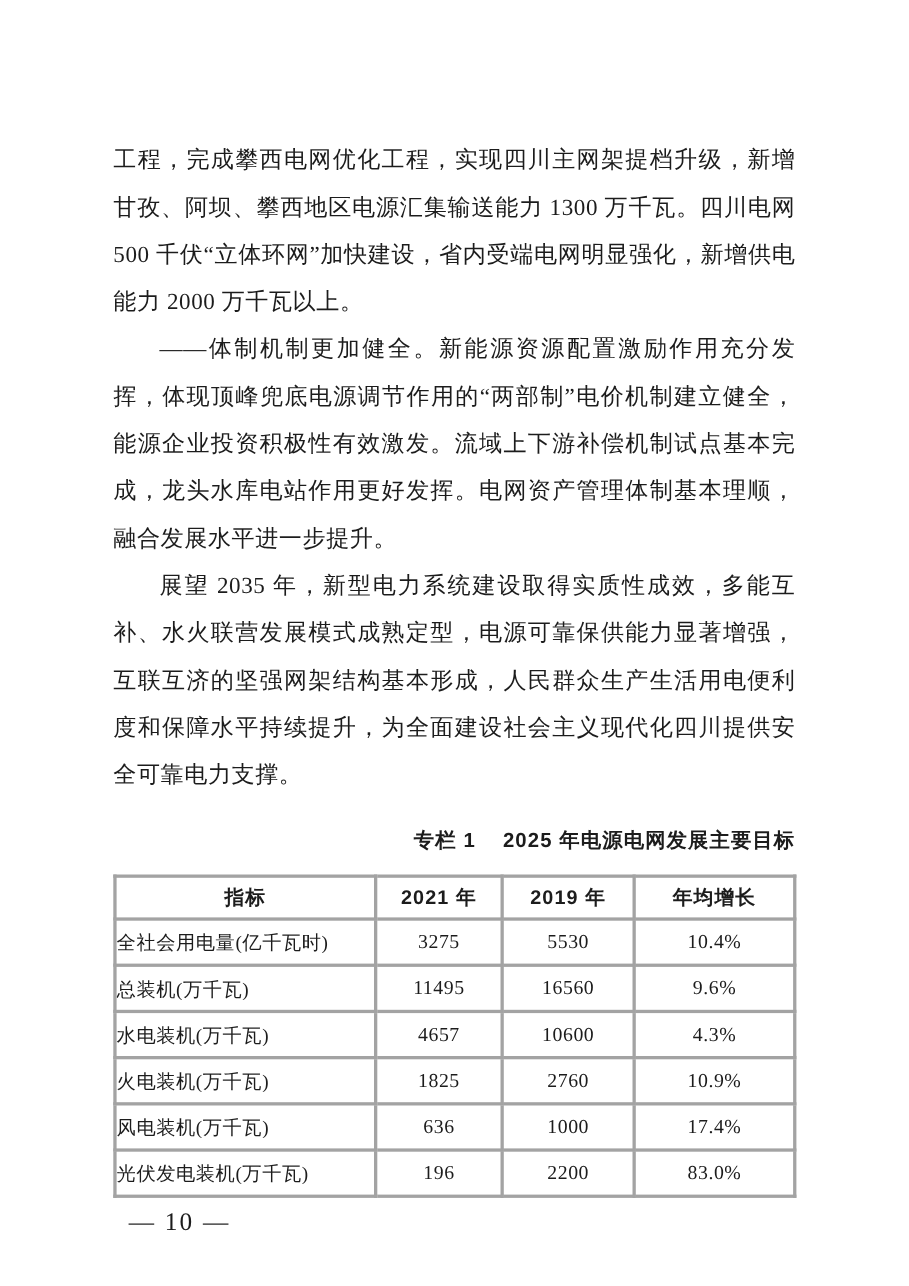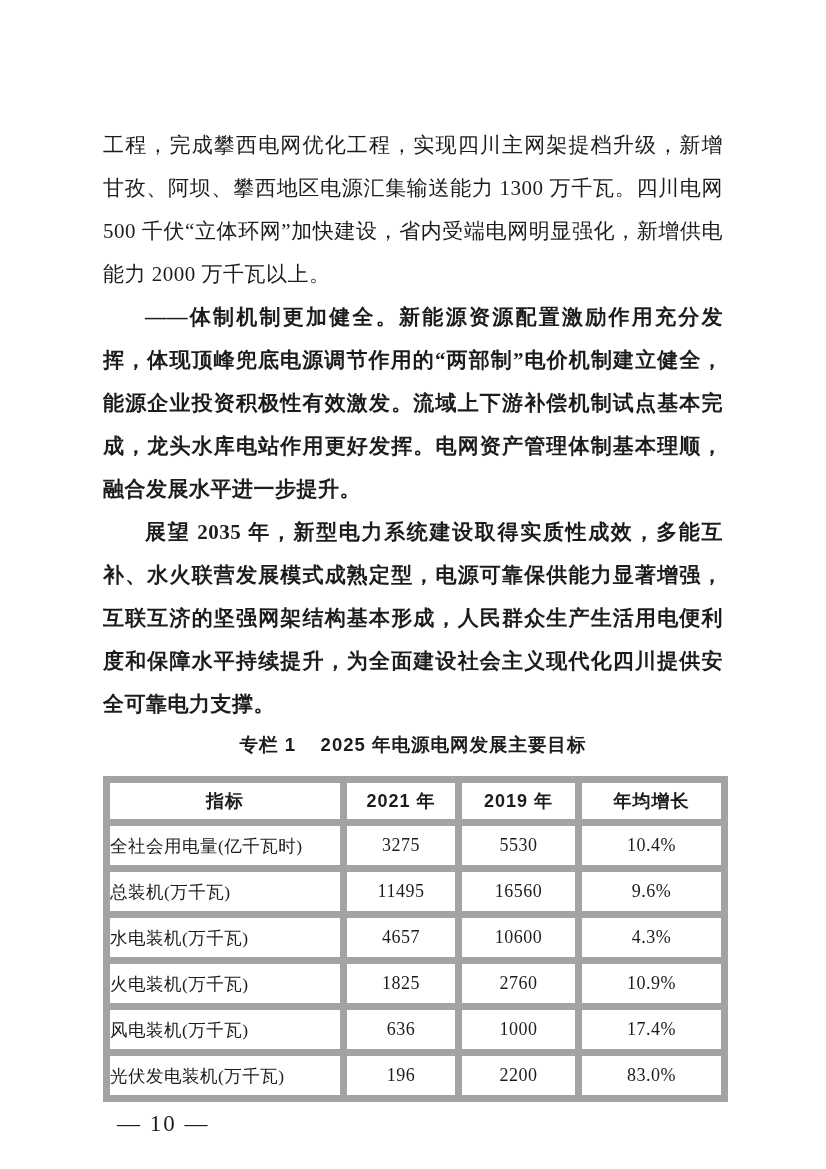--- a/index.html
+++ b/index.html
@@ -26,40 +26,40 @@
     margin: 0;
     font-size: 21px;
     line-height: 43px;
     letter-spacing: 0.5px;
     text-align: justify;
     text-justify: inter-character;
     overflow: hidden;
   }
   .para.h4 { height: 172px; }
   .para.h5 { height: 215px; }
-  .para.indent { text-indent: 42px; font-weight: bold; }
+  .para.indent { text-indent: 42px; }
   .box-caption {
-    margin-top: 1px;
+    margin-top: 20px;
     height: 36px;
     line-height: 36px;
-    text-align: center;
+    text-align: right;
     font-family: "Liberation Sans", "DejaVu Sans", sans-serif;
     font-weight: bold;
     font-size: 18.5px;
     letter-spacing: 1px;
   }
   table.targets {
     margin-top: 13px;
     width: 618px;
     border-collapse: collapse;
     table-layout: fixed;
     border: 2px solid #1c1c1c;
   }
   table.targets th, table.targets td {
-    border: 7px solid #a3a3a3;
+    border: 3px solid #a3a3a3;
     padding: 0;
     overflow: hidden;
     white-space: nowrap;
   }
   table.targets th {
     height: 36px;
     font-family: "Liberation Sans", "DejaVu Sans", sans-serif;
     font-weight: bold;
     font-size: 18px;
     text-align: center;

